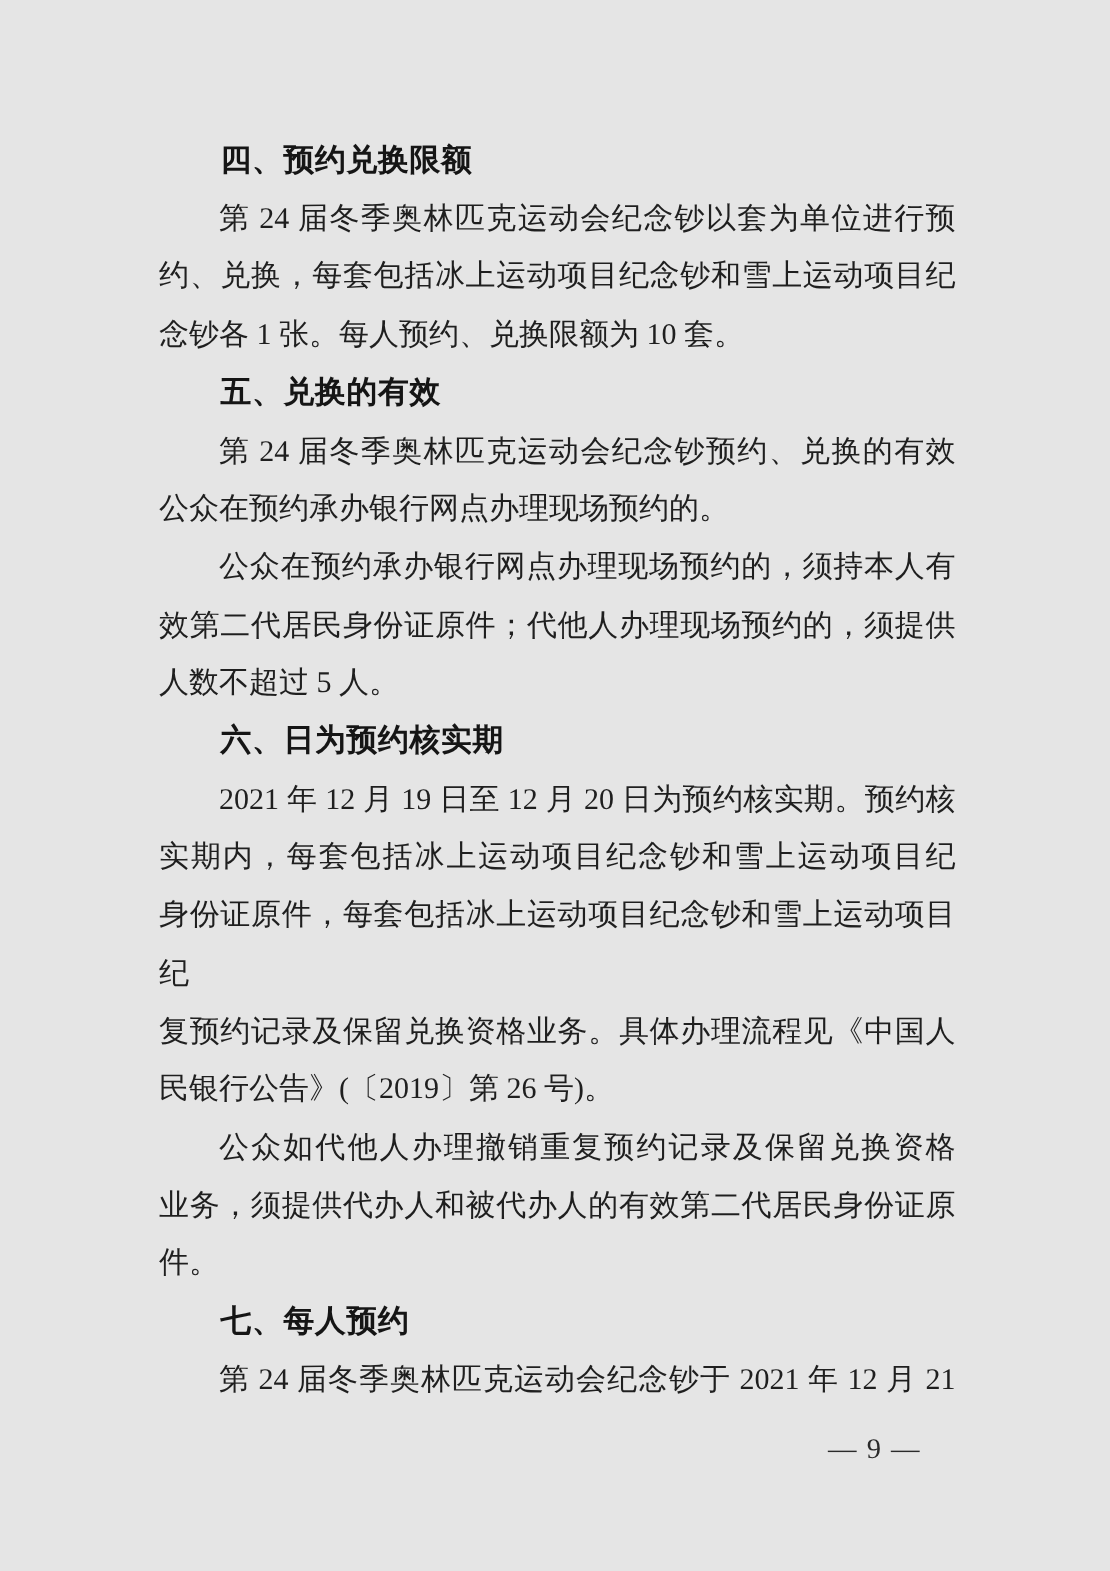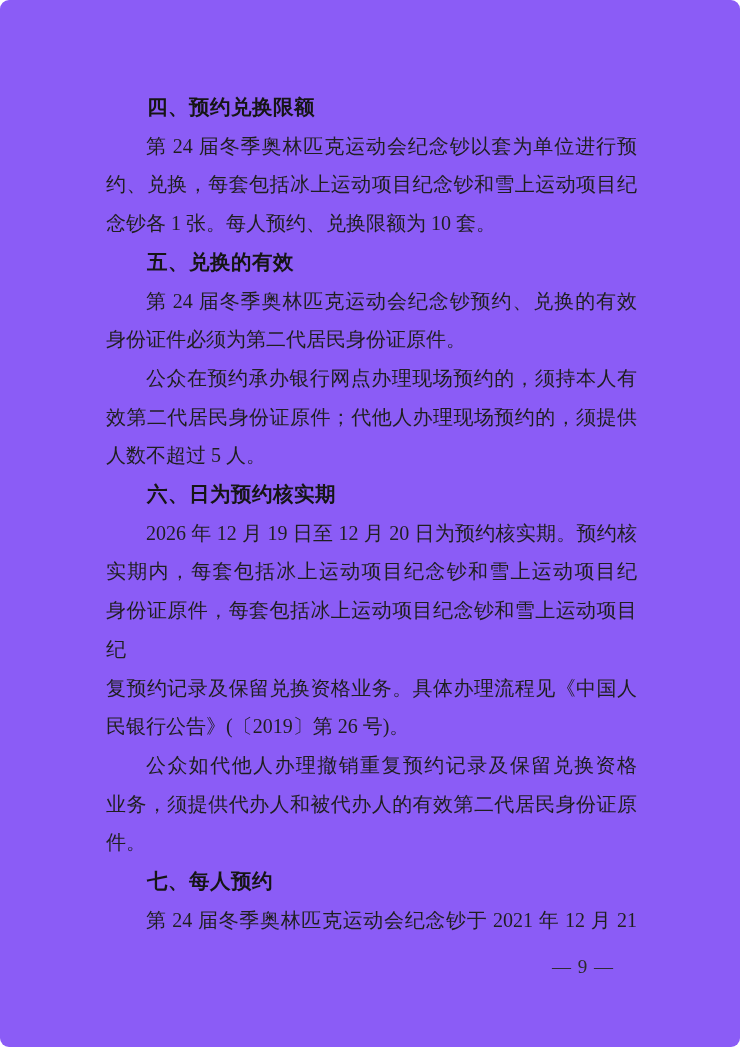--- a/index.html
+++ b/index.html
@@ -4,25 +4,24 @@
 <style>
   html, body {
     margin: 0;
     padding: 0;
     background: #ffffff;
   }
   .page {
     position: relative;
     width: 740px;
     height: 1047px;
-    background: #8b5cf6;
+    background: #e5e5e5;
     overflow: hidden;
     font-family: "Liberation Serif", "DejaVu Serif", serif;
     color: #1f1f1f;
-    border-radius: 9px;
   }
   .content {
     position: absolute;
     left: 106px;
     top: 88px;
     width: 531px;
     font-size: 20px;
     line-height: 38.7px;
   }
   .sec { margin: 0; padding: 0; }
@@ -75,33 +74,33 @@
         <p class="ln ind just">第 24 届冬季奥林匹克运动会纪念钞以套为单位进行预</p>
         <p class="ln just">约、兑换，每套包括冰上运动项目纪念钞和雪上运动项目纪</p>
         <p class="ln">念钞各 1 张。每人预约、兑换限额为 10 套。</p>
       </div>
     </section>
 
     <section class="sec">
       <h2 class="hd">五、兑换的有效</h2>
       <div class="para">
         <p class="ln ind just">第 24 届冬季奥林匹克运动会纪念钞预约、兑换的有效</p>
-        <p class="ln">身份证件必须为第二代居民身份证原件。</p>
+        <p class="ln">公众在预约承办银行网点办理现场预约的。</p>
       </div>
       <div class="para">
         <p class="ln ind just">公众在预约承办银行网点办理现场预约的，须持本人有</p>
         <p class="ln just">效第二代居民身份证原件；代他人办理现场预约的，须提供</p>
         <p class="ln">人数不超过 5 人。</p>
       </div>
     </section>
 
     <section class="sec">
       <h2 class="hd">六、日为预约核实期</h2>
       <div class="para">
-        <p class="ln ind just">2026 年 12 月 19 日至 12 月 20 日为预约核实期。预约核</p>
+        <p class="ln ind just">2021 年 12 月 19 日至 12 月 20 日为预约核实期。预约核</p>
         <p class="ln just">实期内，每套包括冰上运动项目纪念钞和雪上运动项目纪</p>
         <p class="ln just">身份证原件，每套包括冰上运动项目纪念钞和雪上运动项目纪</p>
         <p class="ln just">复预约记录及保留兑换资格业务。具体办理流程见《中国人</p>
         <p class="ln">民银行公告》(〔2019〕第 26 号)。</p>
       </div>
       <div class="para">
         <p class="ln ind just">公众如代他人办理撤销重复预约记录及保留兑换资格</p>
         <p class="ln just">业务，须提供代办人和被代办人的有效第二代居民身份证原</p>
         <p class="ln">件。</p>
       </div>

